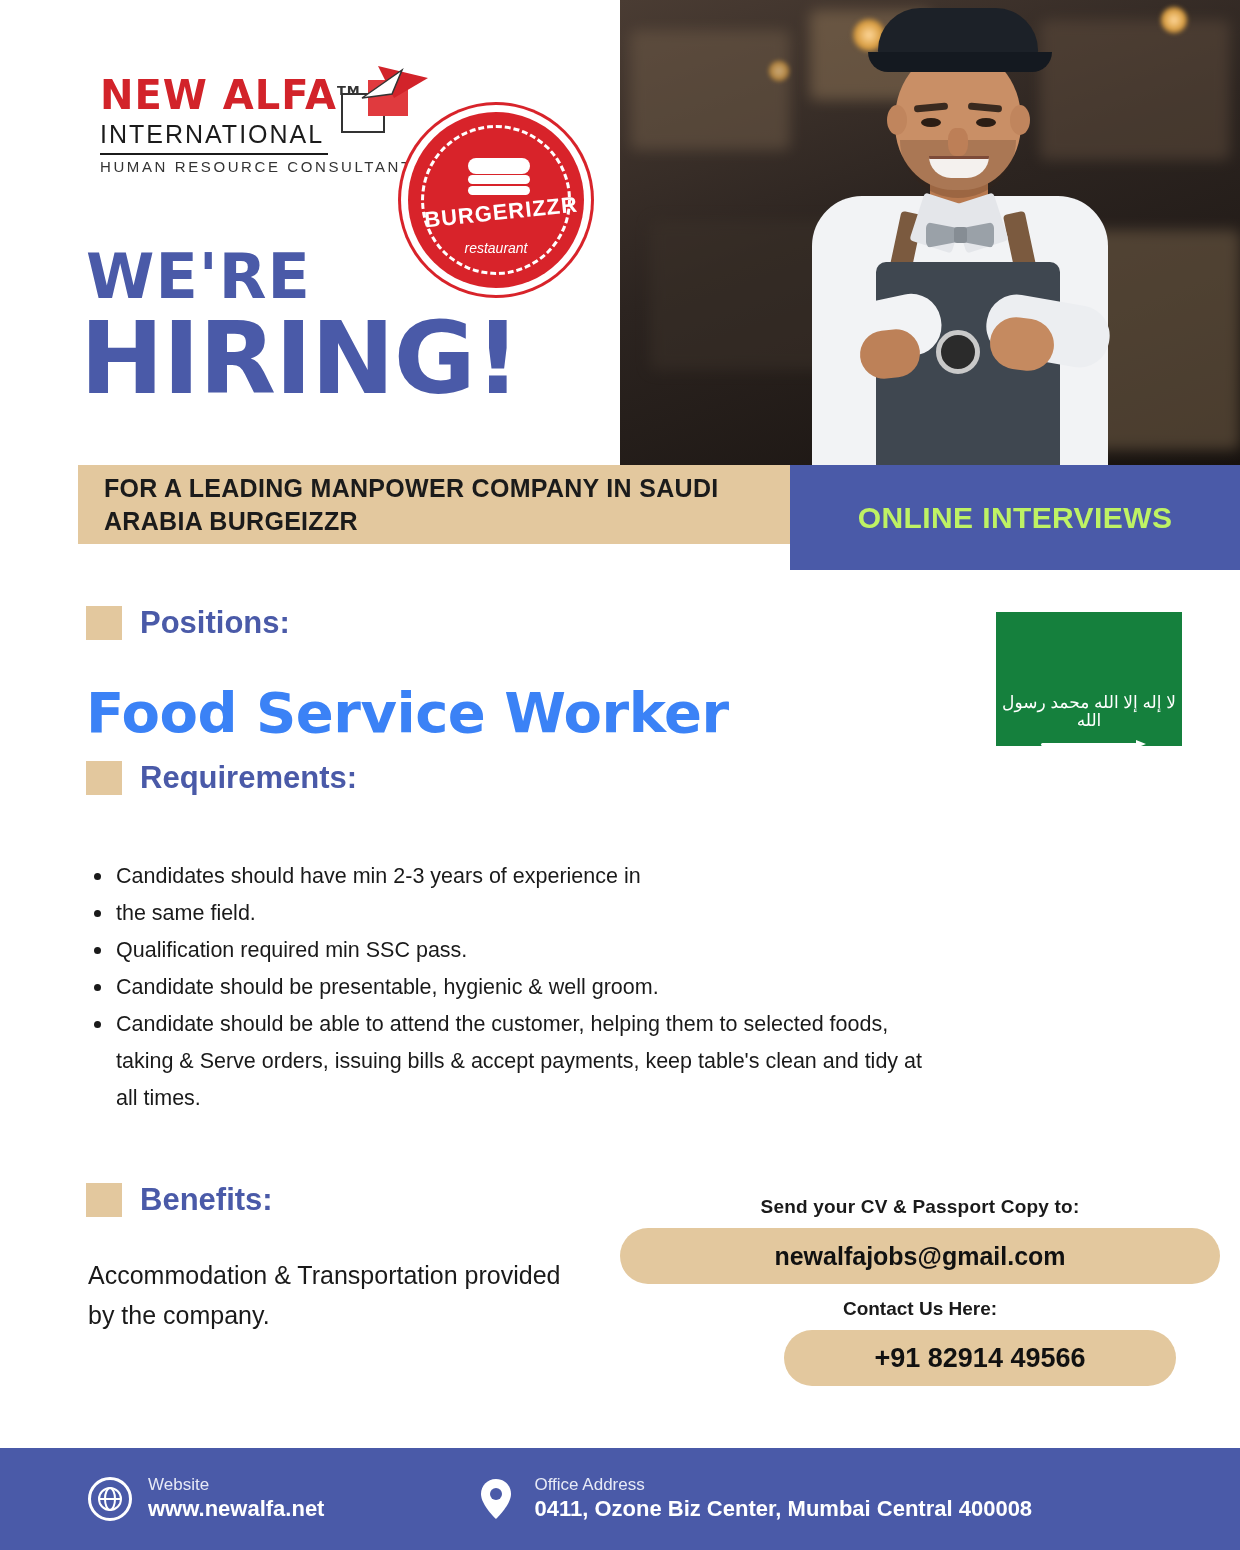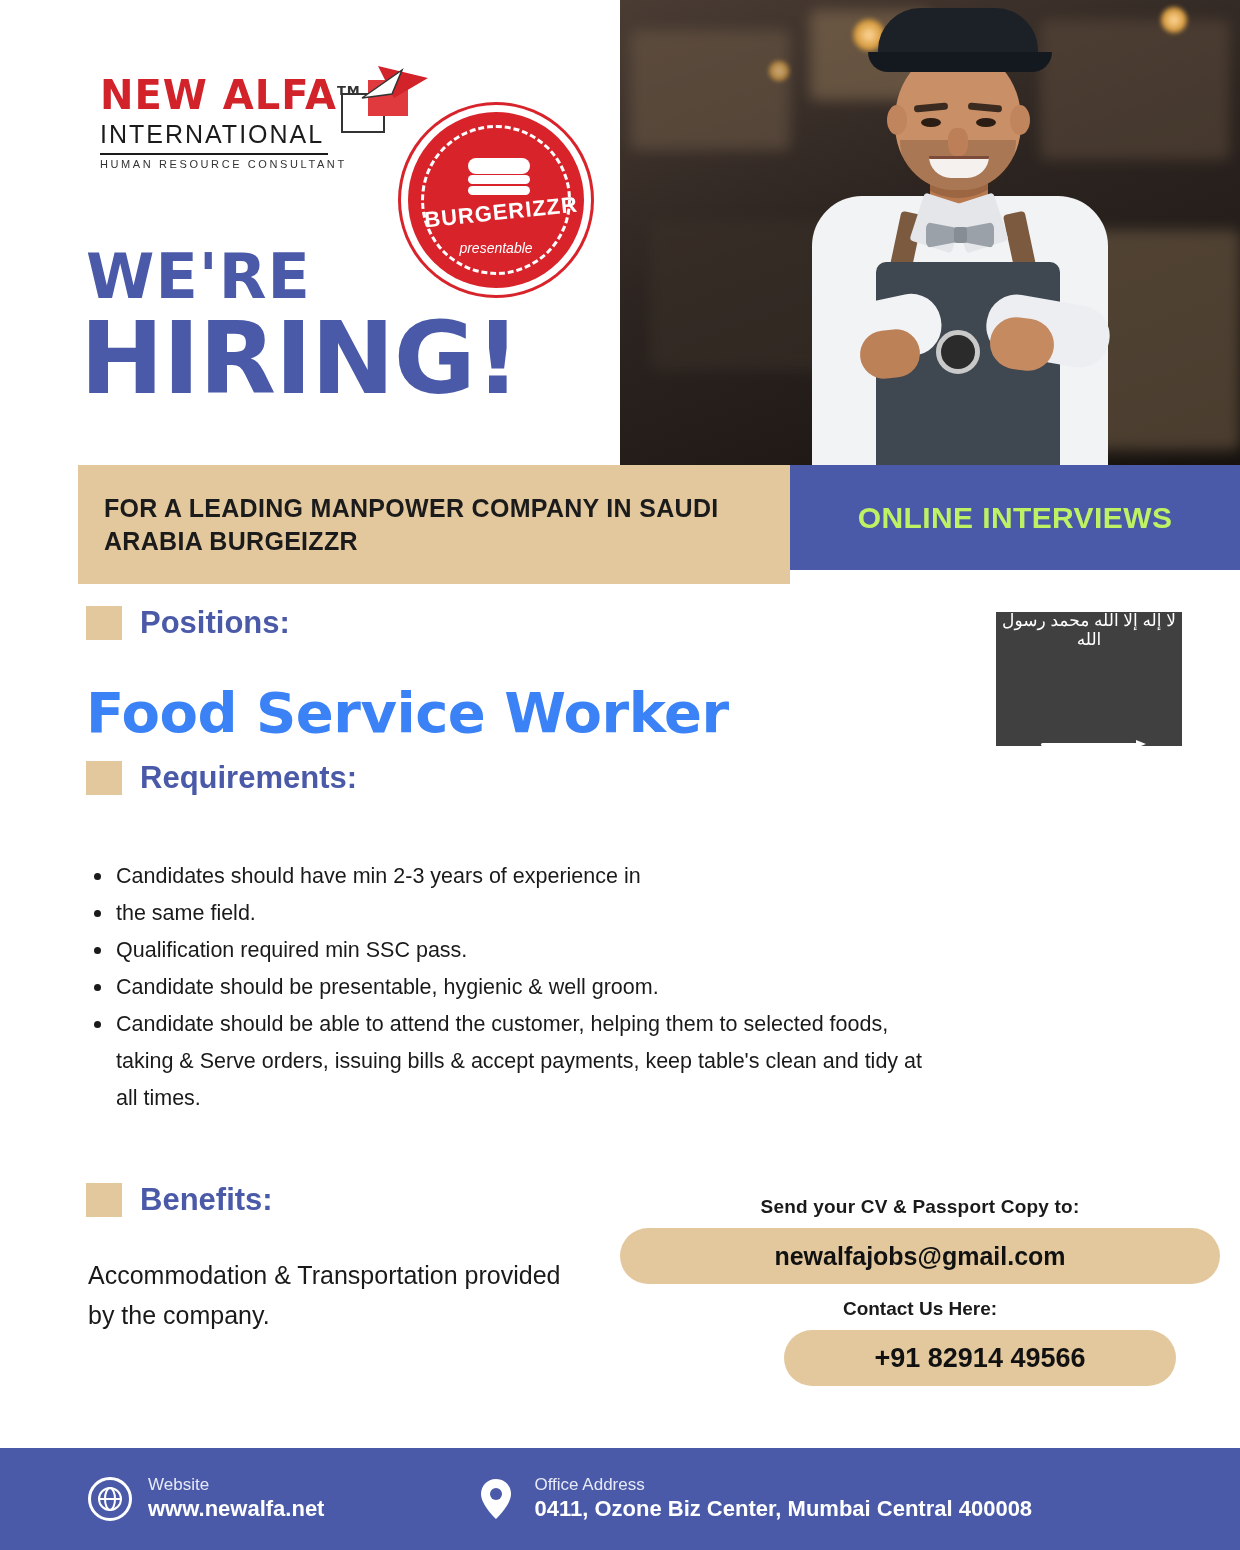--- a/index.html
+++ b/index.html
@@ -126,21 +126,21 @@
   .logo-main {
     font-size: 40px; font-weight: bold; letter-spacing: 1px; color: #d2232a;
     font-family: "DejaVu Sans", sans-serif;
   }
   .logo-tm { font-size: 13px; vertical-align: super; color: #333; }
   .logo-sub {
     font-size: 25px; letter-spacing: 2px; color: #1b1b1b; margin-top: 2px;
     font-family: "Liberation Sans", sans-serif;
   }
   .logo-rule { width: 228px; height: 2px; background: #1b1b1b; margin: 4px 0 3px; }
-  .logo-tag { font-size: 11px; letter-spacing: 2.6px; color: #333; }
+  .logo-tag { font-size: 15px; letter-spacing: 2.6px; color: #333; }
   .logo-mark { position: absolute; left: 232px; top: -8px; width: 100px; height: 80px; }
 
   
   .stamp {
     position: absolute; left: 408px; top: 112px; width: 176px; height: 176px;
     border-radius: 50%; background: #d8232a;
     display: flex; align-items: center; justify-content: center;
     box-shadow: 0 0 0 7px #ffffff, 0 0 0 10px #d8232a;
   }
   .stamp-inner { position: relative; width: 150px; height: 150px; border: 3px dashed #ffffff; border-radius: 50%; }
@@ -166,21 +166,21 @@
     font-family: "DejaVu Sans", sans-serif;
   }
   .hiring {
     position: absolute; left: 80px; top: 300px;
     font-size: 100px; font-weight: bold; color: #4a5aa8; letter-spacing: -1px;
     font-family: "DejaVu Sans", sans-serif;
   }
 
   
   .banner-left {
-    position: absolute; left: 78px; top: 465px; width: 712px; height: 119px;
+    position: absolute; left: 78px; top: 465px; width: 712px; height: 79px;
     background: #e3c89e; display: flex; align-items: center; padding-left: 26px;
   }
   .banner-left p {
     font-size: 25px; font-weight: bold; color: #1b1b1b; line-height: 1.3; letter-spacing: .3px;
   }
   .banner-right {
     position: absolute; left: 790px; top: 465px; width: 450px; height: 105px;
     background: #4a5aa8; display: flex; align-items: center; justify-content: center;
   }
   .banner-right span {
@@ -193,21 +193,21 @@
   .sec-title { font-size: 31px; font-weight: bold; color: #4a5aa8; }
 
   .positions-head { left: 86px; top: 605px; }
   .position-name {
     position: absolute; left: 86px; top: 680px;
     font-size: 56px; font-weight: bold; color: #3b82f6; letter-spacing: -.5px;
     font-family: "DejaVu Sans", sans-serif;
   }
   .flag {
     position: absolute; left: 996px; top: 612px; width: 186px; height: 134px;
-    background: #404040; display: flex; flex-direction: column; align-items: center; justify-content: space-between;
+    background: #15803d; display: flex; flex-direction: column; align-items: center; justify-content: flex-end;
   }
   .flag-script { color: #fff; font-size: 17px; letter-spacing: 1px; text-align: center; line-height: 1.1; }
   .flag-sword { width: 96px; height: 3px; background: #fff; margin-top: 12px; border-radius: 2px; position: relative; }
   .flag-sword:after { content: ""; position: absolute; right: -9px; top: -3px; border-left: 10px solid #fff; border-top: 4px solid transparent; border-bottom: 4px solid transparent; }
 
   .req-head { left: 86px; top: 760px; }
   .req-list { position: absolute; left: 82px; top: 858px; width: 840px; }
   .req-list li {
     list-style: none; position: relative; padding-left: 34px;
     font-size: 21.5px; color: #1a1a1a; line-height: 1.72;
@@ -328,21 +328,21 @@
     </div>
 
     <div class="stamp">
       <div class="stamp-inner">
         <div class="burger-ico">
           <i class="bun-top"></i>
             <i class="patty"></i>
             <i class="bun-bot"></i>
         </div>
         <div class="stamp-txt-top">BURGERIZZR</div>
-        <div class="stamp-txt-bot">presentable</div>
+        <div class="stamp-txt-bot">restaurant</div>
       </div>
     </div>
 
     <div class="were">WE'RE</div>
     <div class="hiring">HIRING!</div>
   </div>
 
   <div class="banner-left">
     <p>FOR A LEADING MANPOWER COMPANY IN SAUDI ARABIA BURGEIZZR</p>
   </div>

